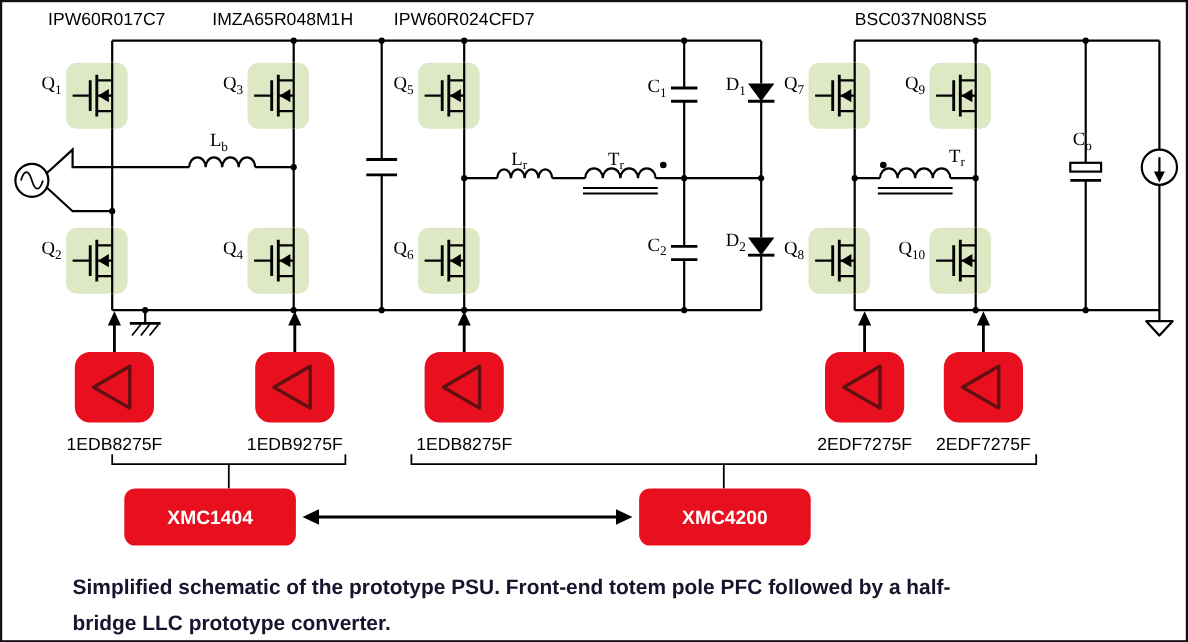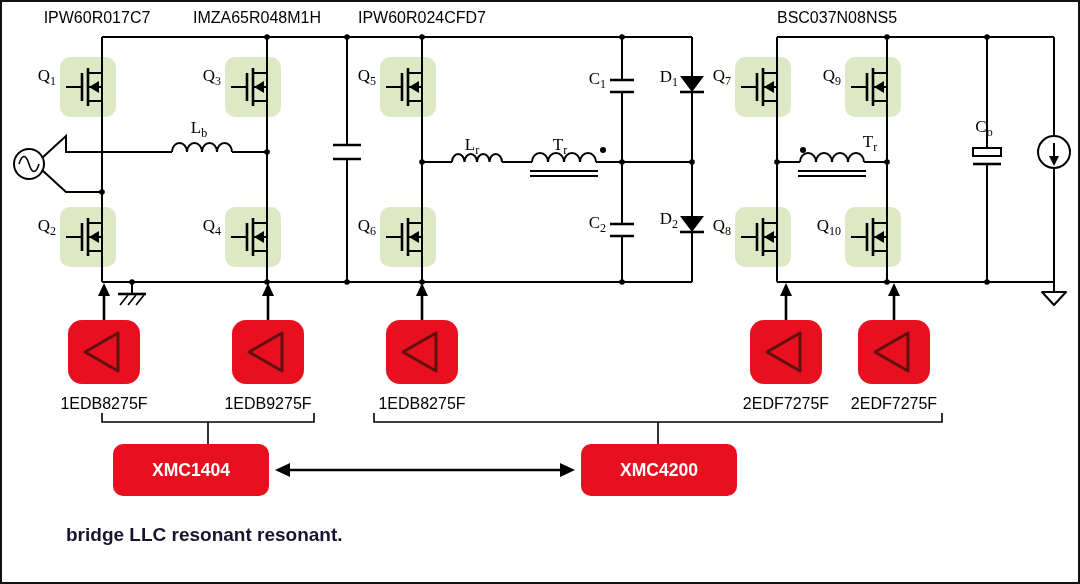--- a/index.html
+++ b/index.html
@@ -213,15 +213,16 @@
     <text class="t-serif" x="982" y="130" text-anchor="middle"><tspan>C</tspan><tspan class="sub" dy="4">o</tspan></text>
 
     <text class="t-sans" x="102" y="407" text-anchor="middle">1EDB8275F</text>
     <text class="t-sans" x="266" y="407" text-anchor="middle">1EDB9275F</text>
     <text class="t-sans" x="420" y="407" text-anchor="middle">1EDB8275F</text>
     <text class="t-sans" x="784" y="407" text-anchor="middle">2EDF7275F</text>
     <text class="t-sans" x="892" y="407" text-anchor="middle">2EDF7275F</text>
   </svg>
 
   <div class="caption">
-    <div>bridge LLC resonant resonant.</div>
+    <div>Simplified schematic of the prototype PSU. Front-end totem pole PFC followed by a half-</div>
+    <div>bridge LLC prototype converter.</div>
   </div>
 </div>
 
 </body></html>

